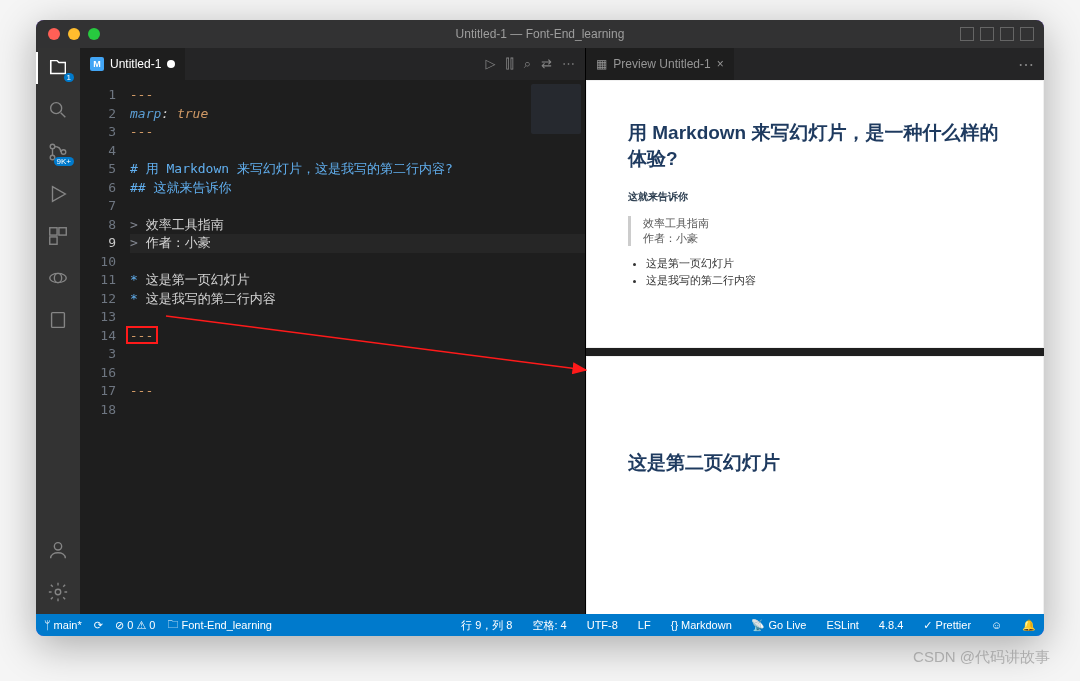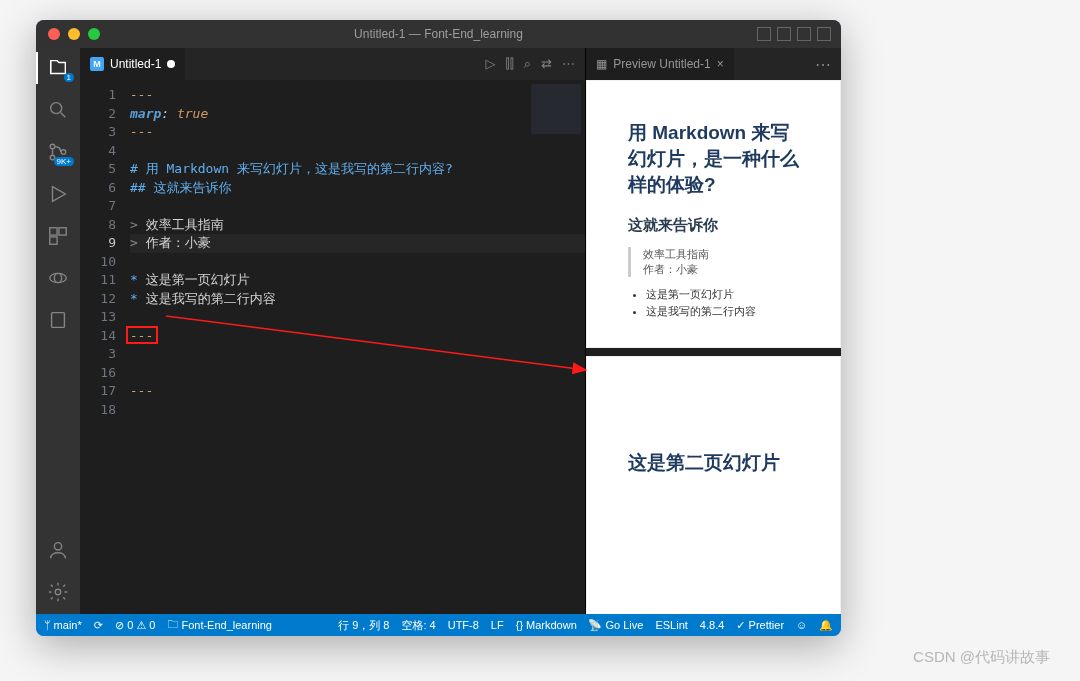--- a/index.html
+++ b/index.html
@@ -1,17 +1,17 @@
 <!DOCTYPE html>
 <html><head>
 <meta charset="utf-8">
 <style>
 * { margin: 0; padding: 0; box-sizing: border-box; }
 body { font-family: -apple-system, "Helvetica Neue", sans-serif; background: #f5f5f5; width: 1080px; height: 681px; overflow: hidden; position: relative; }
-.window { position: absolute; top: 20px; left: 36px; width: 805px; height: 616px; background: #8b5cf6; border-radius: 8px; box-shadow: 0 10px 40px rgba(0,0,0,0.3); display: flex; flex-direction: column; overflow: hidden; }
+.window { position: absolute; top: 20px; left: 36px; width: 1008px; height: 616px; background: #8b5cf6; border-radius: 8px; box-shadow: 0 10px 40px rgba(0,0,0,0.3); display: flex; flex-direction: column; overflow: hidden; }
 .titlebar { height: 28px; background: #323233; display: flex; align-items: center; position: relative; padding: 0 12px; }
 .traffic { display: flex; gap: 8px; }
 .tl { width: 12px; height: 12px; border-radius: 50%; }
 .tl.close { background: #ff5f56; }
 .tl.min { background: #ffbd2e; }
 .tl.max { background: #27c93f; }
 .title-text { position: absolute; left: 50%; transform: translateX(-50%); color: #9d9d9d; font-size: 12px; }
 .titlebar-right { position: absolute; right: 10px; display: flex; gap: 6px; }
 .tbr-icon { width: 14px; height: 14px; border: 1px solid #7a7a7a; opacity: 0.7; }
 .main { flex: 1; display: flex; min-height: 0; }
@@ -28,40 +28,40 @@
 .tab .dot { width: 8px; height: 8px; border-radius: 50%; background: #fff; }
 .tab-icon { width: 14px; height: 14px; background: #42a5f5; border-radius: 2px; display: flex; align-items: center; justify-content: center; color: #fff; font-size: 9px; font-weight: bold; }
 .tab-actions { margin-left: auto; display: flex; gap: 10px; padding-right: 10px; color: #858585; font-size: 13px; }
 .editor-body { flex: 1; display: flex; position: relative; font-family: "Menlo", "Monaco", monospace; font-size: 13px; }
 .gutter { width: 50px; text-align: right; padding-right: 14px; color: #6e7681; padding-top: 6px; line-height: 18.5px; }
 .gutter .current { color: #c8c8c8; }
 .code { flex: 1; padding-top: 6px; line-height: 18.5px; color: #d4d4d4; position: relative; }
 .code .line { white-space: pre; height: 18.5px; }
 .c-gold { color: #d19a66; font-style: italic; }
 .c-blue { color: #61afef; font-weight: 500; }
-.c-keyword { color: #5c9fd6; font-weight: bold; }
+.c-keyword { color: #5c9fd6; }
 .c-quote { color: #7f848e; }
 .cursor-line { background: rgba(255,255,255,0.04); position: absolute; left: 0; right: 0; height: 18.5px; }
 .redbox { border: 2px solid #ff1a1a; width: 32px; height: 18px; position: absolute; }
 .minimap { position: absolute; right: 4px; top: 4px; width: 50px; height: 50px; background: rgba(60,70,90,0.3); border-radius: 2px; }
 .preview-pane { flex: 1; display: flex; flex-direction: column; background: #1e1e1e; border-left: 1px solid #000; }
 .preview-tab-bar { height: 32px; background: #252526; display: flex; align-items: center; }
 .preview-tab { height: 32px; background: #1e1e1e; display: flex; align-items: center; padding: 0 10px; gap: 6px; color: #969696; font-size: 12px; }
 .preview-close { color: #969696; cursor: pointer; }
 .preview-actions { margin-left: auto; padding-right: 10px; color: #858585; }
 .slides { flex: 1; overflow: auto; background: #1e1e1e; padding: 0; }
 .slide { background: #fff; margin: 0 0 8px 0; padding: 40px 42px; height: 268px; color: #2c3e50; box-shadow: inset 0 0 0 1px rgba(0,0,0,0.06); }
 .slide h1 { font-size: 19px; font-weight: 700; color: #1e3a5f; margin-bottom: 18px; }
-.slide h2 { font-size: 15px; font-weight: 700; color: #2c3e50; margin-bottom: 12px; }
+.slide h2 { font-size: 10px; font-weight: 700; color: #2c3e50; margin-bottom: 12px; }
 .slide blockquote { border-left: 3px solid #ccc; padding-left: 12px; font-size: 11px; color: #555; margin-bottom: 10px; }
 .slide ul { font-size: 11px; padding-left: 18px; color: #333; }
 .slide ul li { margin-bottom: 2px; }
 .statusbar { height: 22px; background: #007acc; display: flex; align-items: center; color: #fff; font-size: 11px; padding: 0 8px; gap: 12px; }
 .sb-left { display: flex; gap: 12px; align-items: center; }
-.sb-right { margin-left: auto; display: flex; gap: 12px; align-items: center; text-align: center; }
+.sb-right { margin-left: auto; display: flex; gap: 20px; align-items: center; text-align: center; }
 .sb-item { display: flex; align-items: center; gap: 3px; cursor: pointer; }
 .arrow-line { position: absolute; pointer-events: none; }
 .watermark { position: absolute; bottom: 14px; right: 30px; color: rgba(120,120,120,0.5); font-size: 15px; font-family: sans-serif; }
 </style>
 </head>
 <body>
 
 <div class="window">
   <div class="titlebar">
     <div class="traffic">

